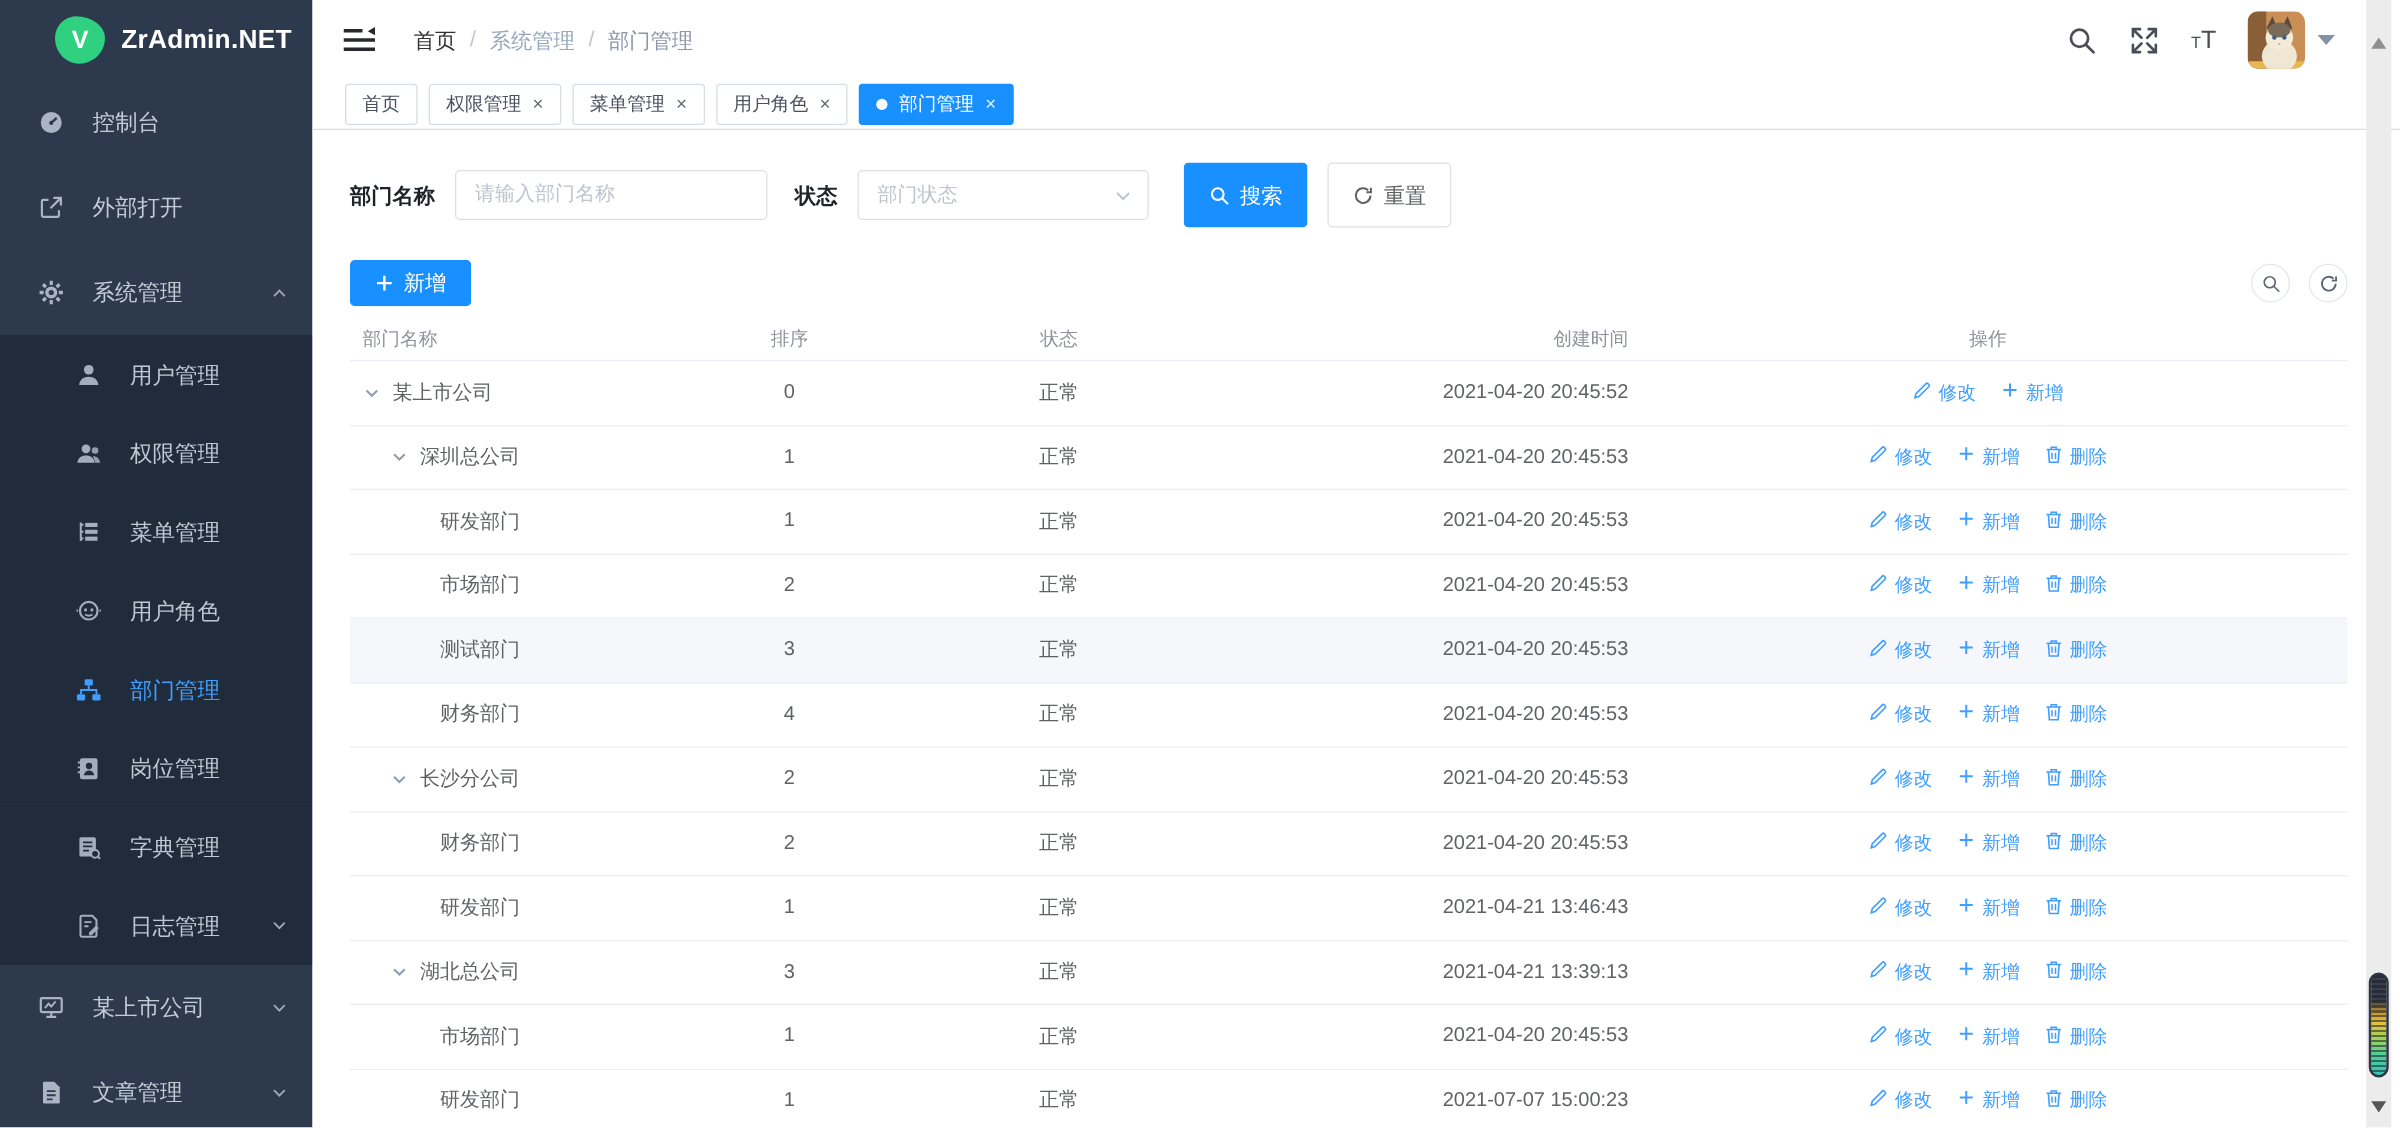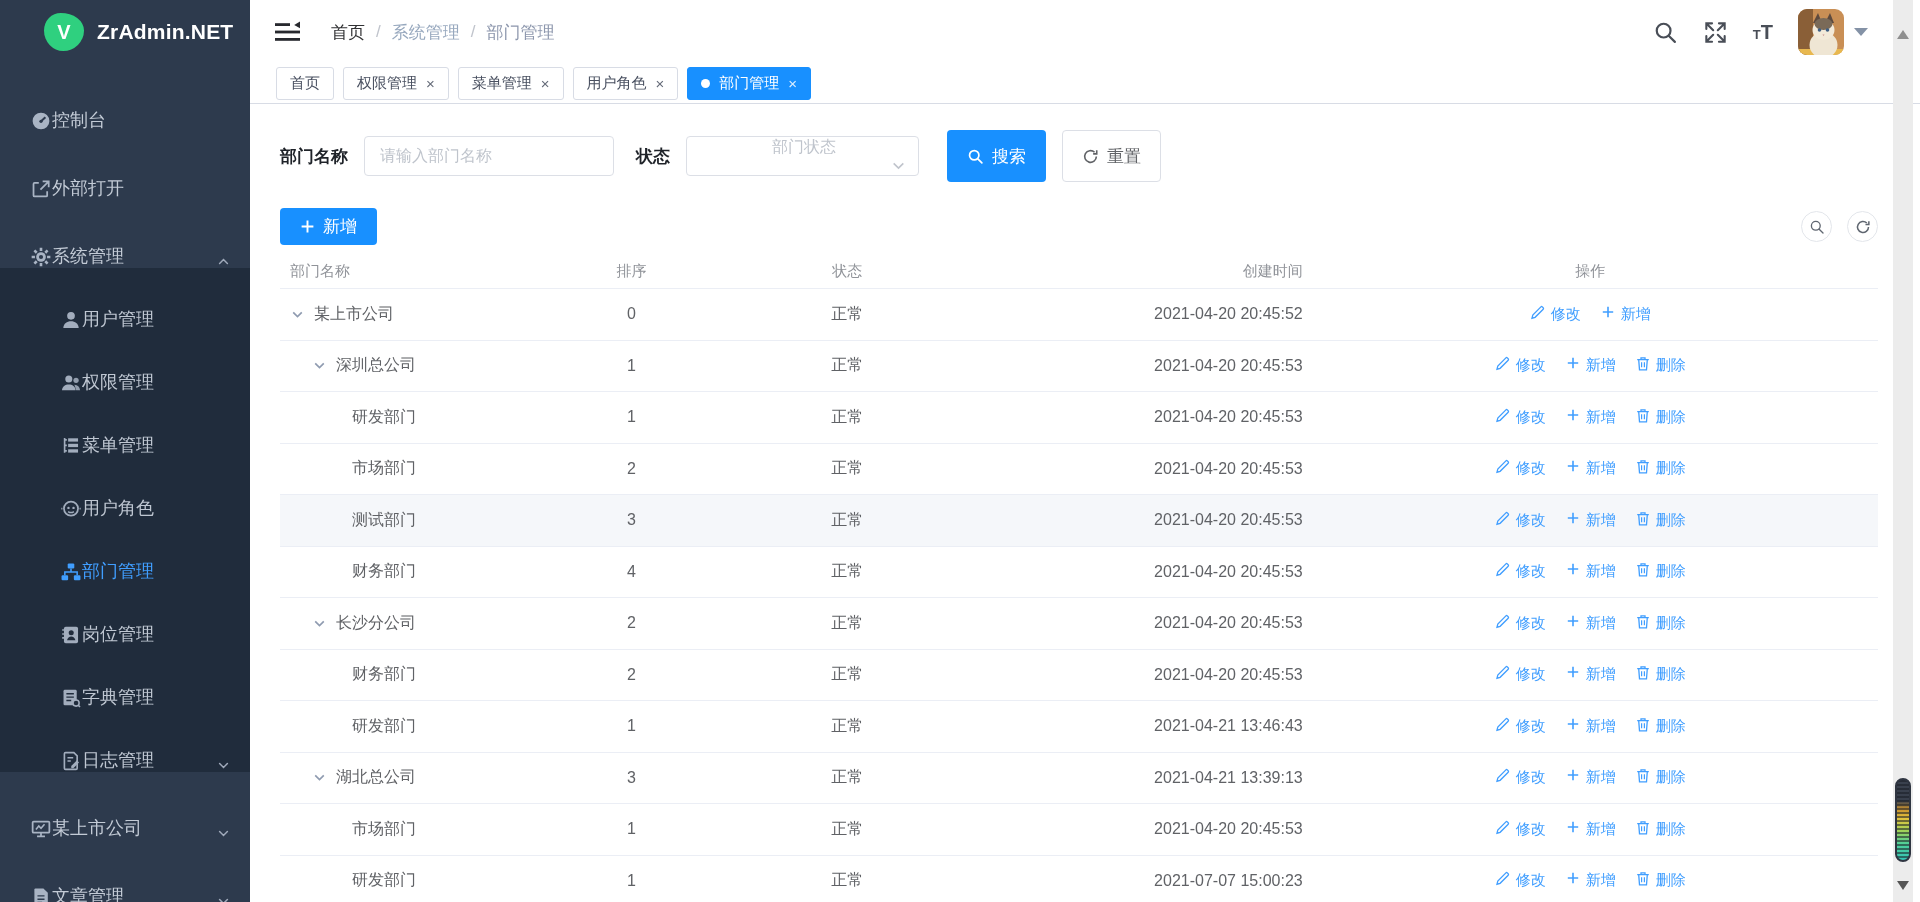--- a/index.html
+++ b/index.html
@@ -6,21 +6,21 @@
   html,body { width:1920px; height:902px; overflow:hidden; background:#fff;
     font-family:"Liberation Sans","DejaVu Sans",sans-serif; }
   .app { position:relative; display:flex; width:1920px; height:902px; }
 
   
   .sidebar { width:250px; height:902px; background:#2d3a4d; flex:0 0 250px; overflow:hidden; }
   .logo-row { height:64px; display:flex; align-items:center; padding-left:44px; gap:13px; }
   .logo-blob { width:40px; height:38px; background:#2fd07f; color:#fff; font-weight:bold; font-size:20px;
     display:grid; place-items:center; border-radius:42% 58% 52% 48% / 46% 46% 54% 54%; }
   .logo-text { color:#fff; font-weight:bold; font-size:21px; letter-spacing:.2px; }
-  .menu-item { height:68px; display:flex; align-items:flex-end; padding:0 20px 0 30px;
+  .menu-item { height:68px; display:flex; align-items:center; gap:22px; padding:0 20px 0 30px;
     color:#c3cbd6; font-size:18px; cursor:pointer; }
   .menu-item.sub { height:63px; background:#202c3c; padding-left:60px; color:#bfc7d2; }
   .menu-item.active { color:#409eff; }
   .mi-icon { width:22px; height:22px; display:inline-flex; align-items:center; justify-content:center; color:#a9b4c4; flex:0 0 22px; }
   .menu-item.sub .mi-icon { color:#a2adbd; }
   .menu-item.active .mi-icon { color:#409eff; }
   .mi-arrow { margin-left:auto; color:#9fa9ba; display:inline-flex; }
   .mi-arrow.up svg { transform:rotate(180deg); }
 
   
@@ -28,21 +28,21 @@
 
   .topbar { height:64px; display:flex; align-items:center; padding:0 52px 0 24px; }
   .hamburger { color:#27292e; display:inline-flex; cursor:pointer; margin-right:30px; }
   .breadcrumb { display:flex; align-items:center; gap:11px; font-size:17px; }
   .bc-item { color:#97a8be; }
   .bc-item.first { color:#303133; cursor:pointer; }
   .bc-item.last { color:#8d97ad; }
   .bc-sep { color:#c0c4cc; }
   .topbar-right { margin-left:auto; display:flex; align-items:center; gap:25px; color:#494e57; }
   .tb-icon { display:inline-flex; cursor:pointer; }
-  .ticon { font-weight:700; cursor:pointer; line-height:1; }
+  .ticon { font-weight:400; cursor:pointer; line-height:1; }
   .ticon .t-small { font-size:13px; } .ticon .t-big { font-size:20px; }
   .avatar-wrap { display:flex; align-items:center; gap:10px; cursor:pointer; }
   .avatar { width:46px; height:46px; border-radius:9px; overflow:hidden; display:block; }
   .caret-down { width:0; height:0; border-left:7px solid transparent; border-right:7px solid transparent;
     border-top:8px solid #8492a6; }
 
   .tabsbar { height:40px; border-bottom:1px solid #d8dce5; display:flex; align-items:center;
     padding-left:26px; gap:9px; }
   .tab { height:33px; display:inline-flex; align-items:center; gap:9px; padding:0 13px;
     border:1px solid #d8dce5; background:#fff; color:#495060; font-size:15px; cursor:pointer; border-radius:3px; }
@@ -51,21 +51,21 @@
   .tab .close { font-size:15px; line-height:1; color:inherit; opacity:.85; cursor:pointer; }
 
   .content { padding:0 42px 0 30px; }
 
   .filter-row { margin-top:26px; display:flex; align-items:center; }
   .f-label { font-weight:bold; font-size:17px; color:#1f2329; }
   .f-input { width:250px; height:40px; margin-left:16px; border:1px solid #dcdfe6; border-radius:4px;
     padding:0 15px; font-size:16px; color:#606266; outline:none; font-family:inherit; }
   .f-input::placeholder { color:#bfc4cc; }
   .f-select { width:233px; height:40px; margin-left:16px; border:1px solid #dcdfe6; border-radius:4px;
-    display:flex; align-items:center; padding:0 12px 0 15px; cursor:pointer;flex-direction:column; }
+    display:flex; align-items:center; padding:0 12px 0 15px; cursor:pointer; }
   .f-select .ph { color:#bfc4cc; font-size:16px; }
   .f-select .sel-arrow { margin-left:auto; color:#c0c4cc; display:inline-flex; }
   .lbl-status { margin-left:22px; }
   .btn { height:52px; display:inline-flex; align-items:center; gap:8px; border-radius:4px;
     font-size:17px; cursor:pointer; border:1px solid transparent; padding:0 19px; font-family:inherit; }
   .btn-primary { background:#1890ff; color:#fff; }
   .btn-plain { background:#fff; color:#606266; border-color:#dcdfe6; }
   .btn-search { margin-left:28px; }
   .btn-reset { margin-left:16px; }
 

